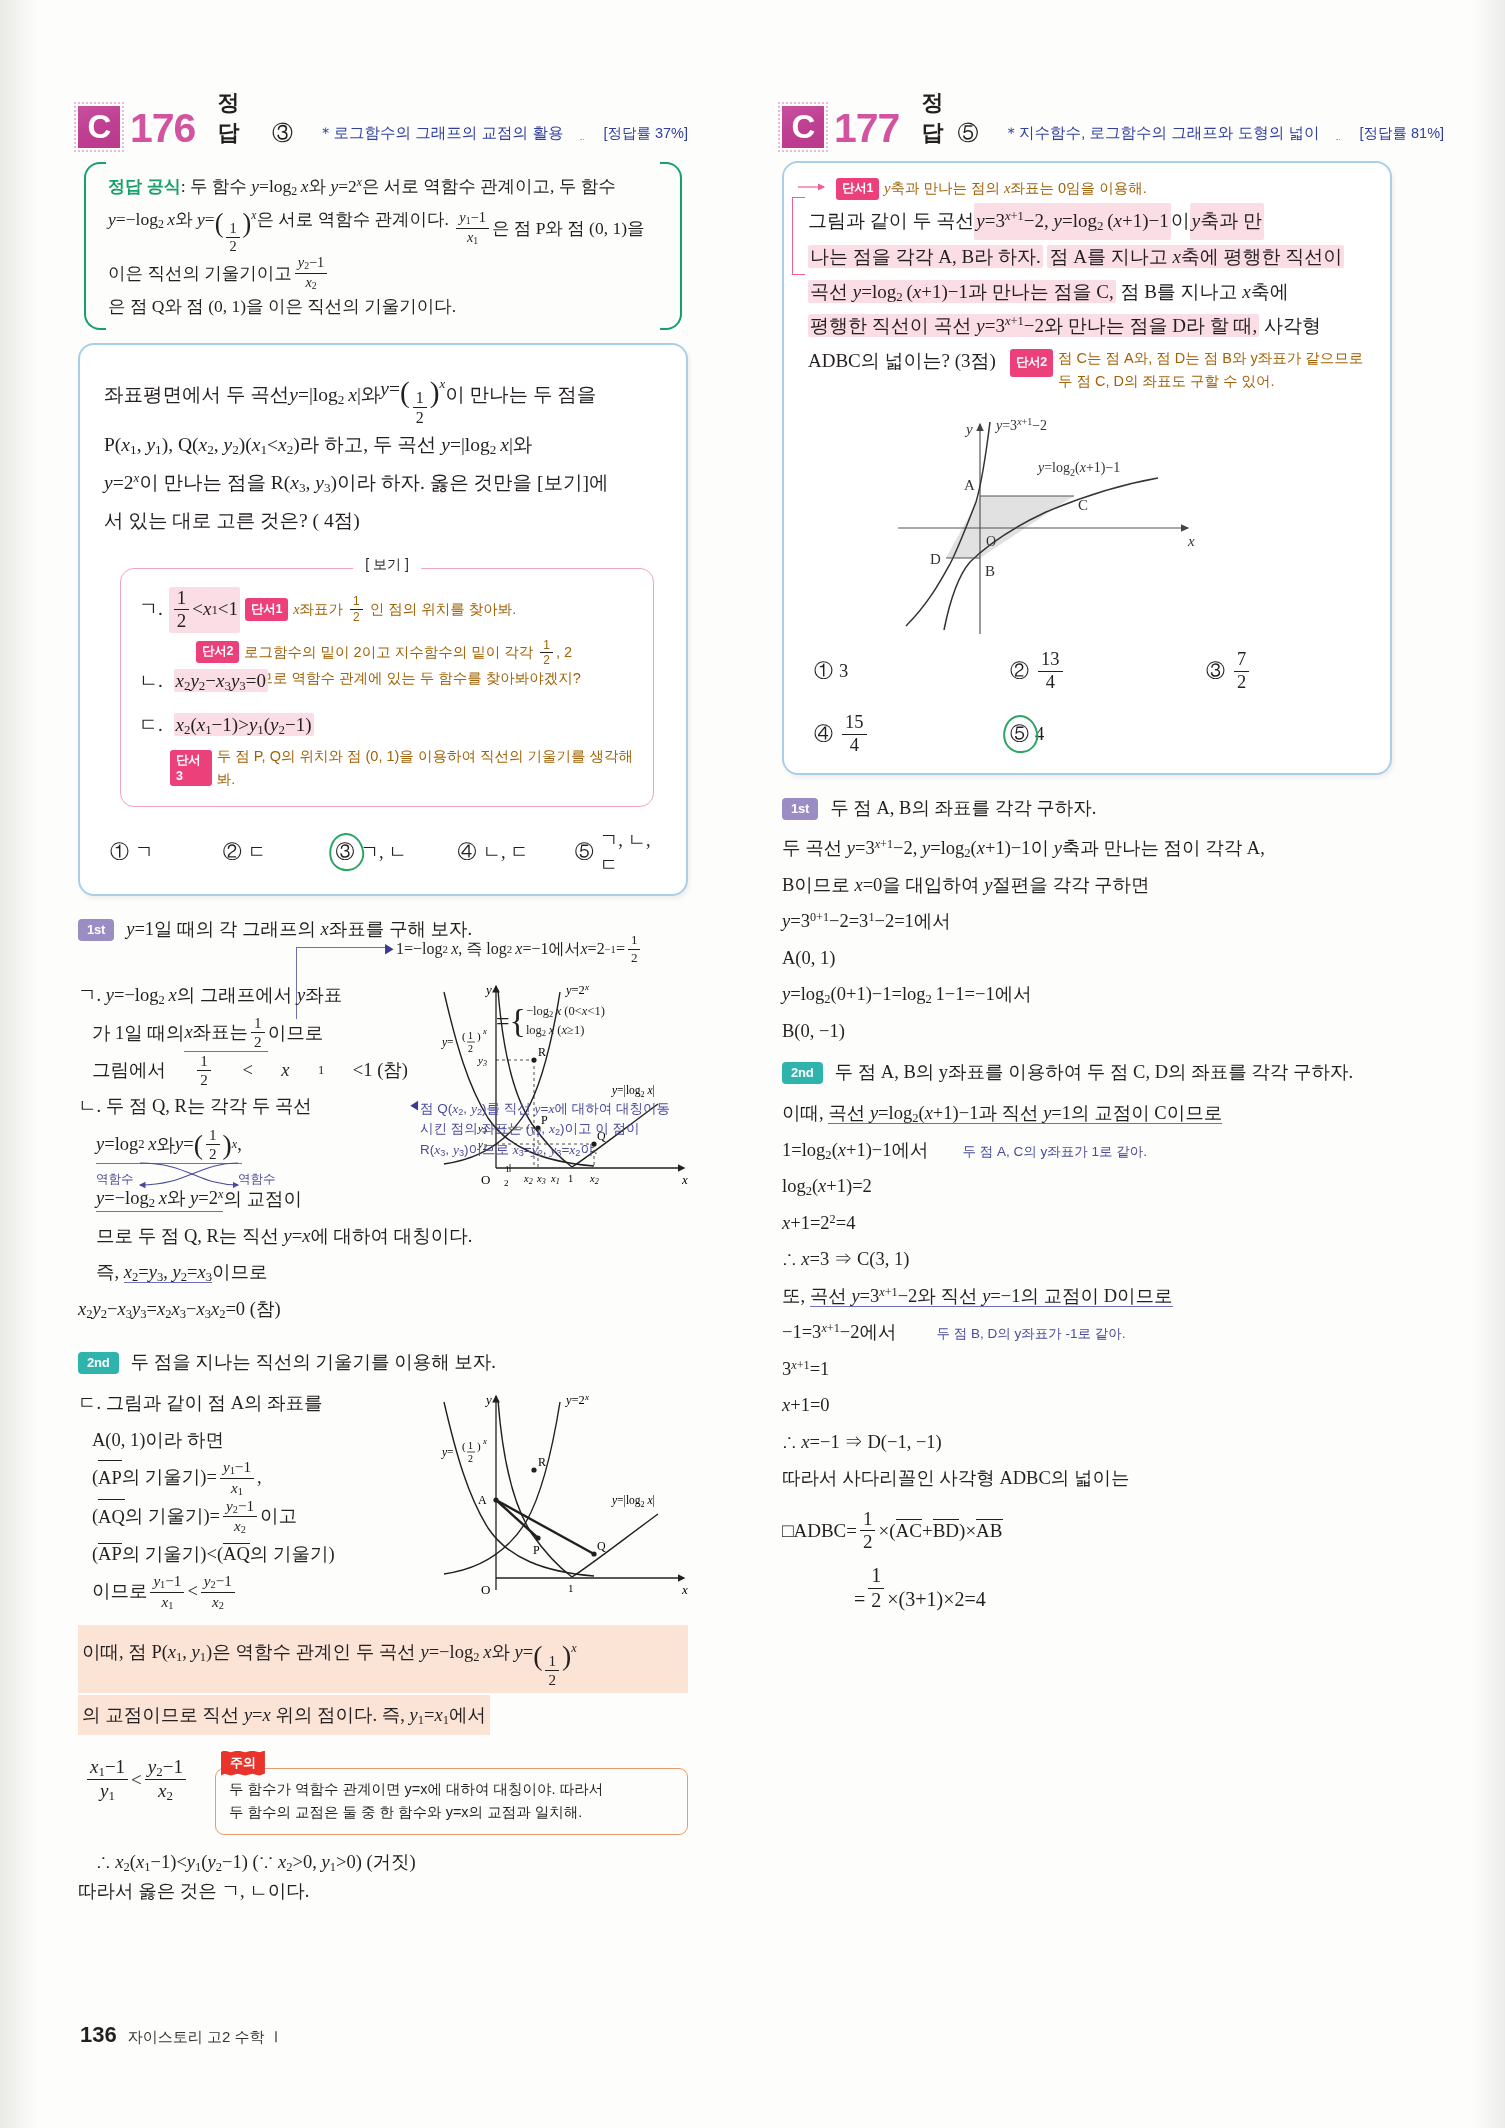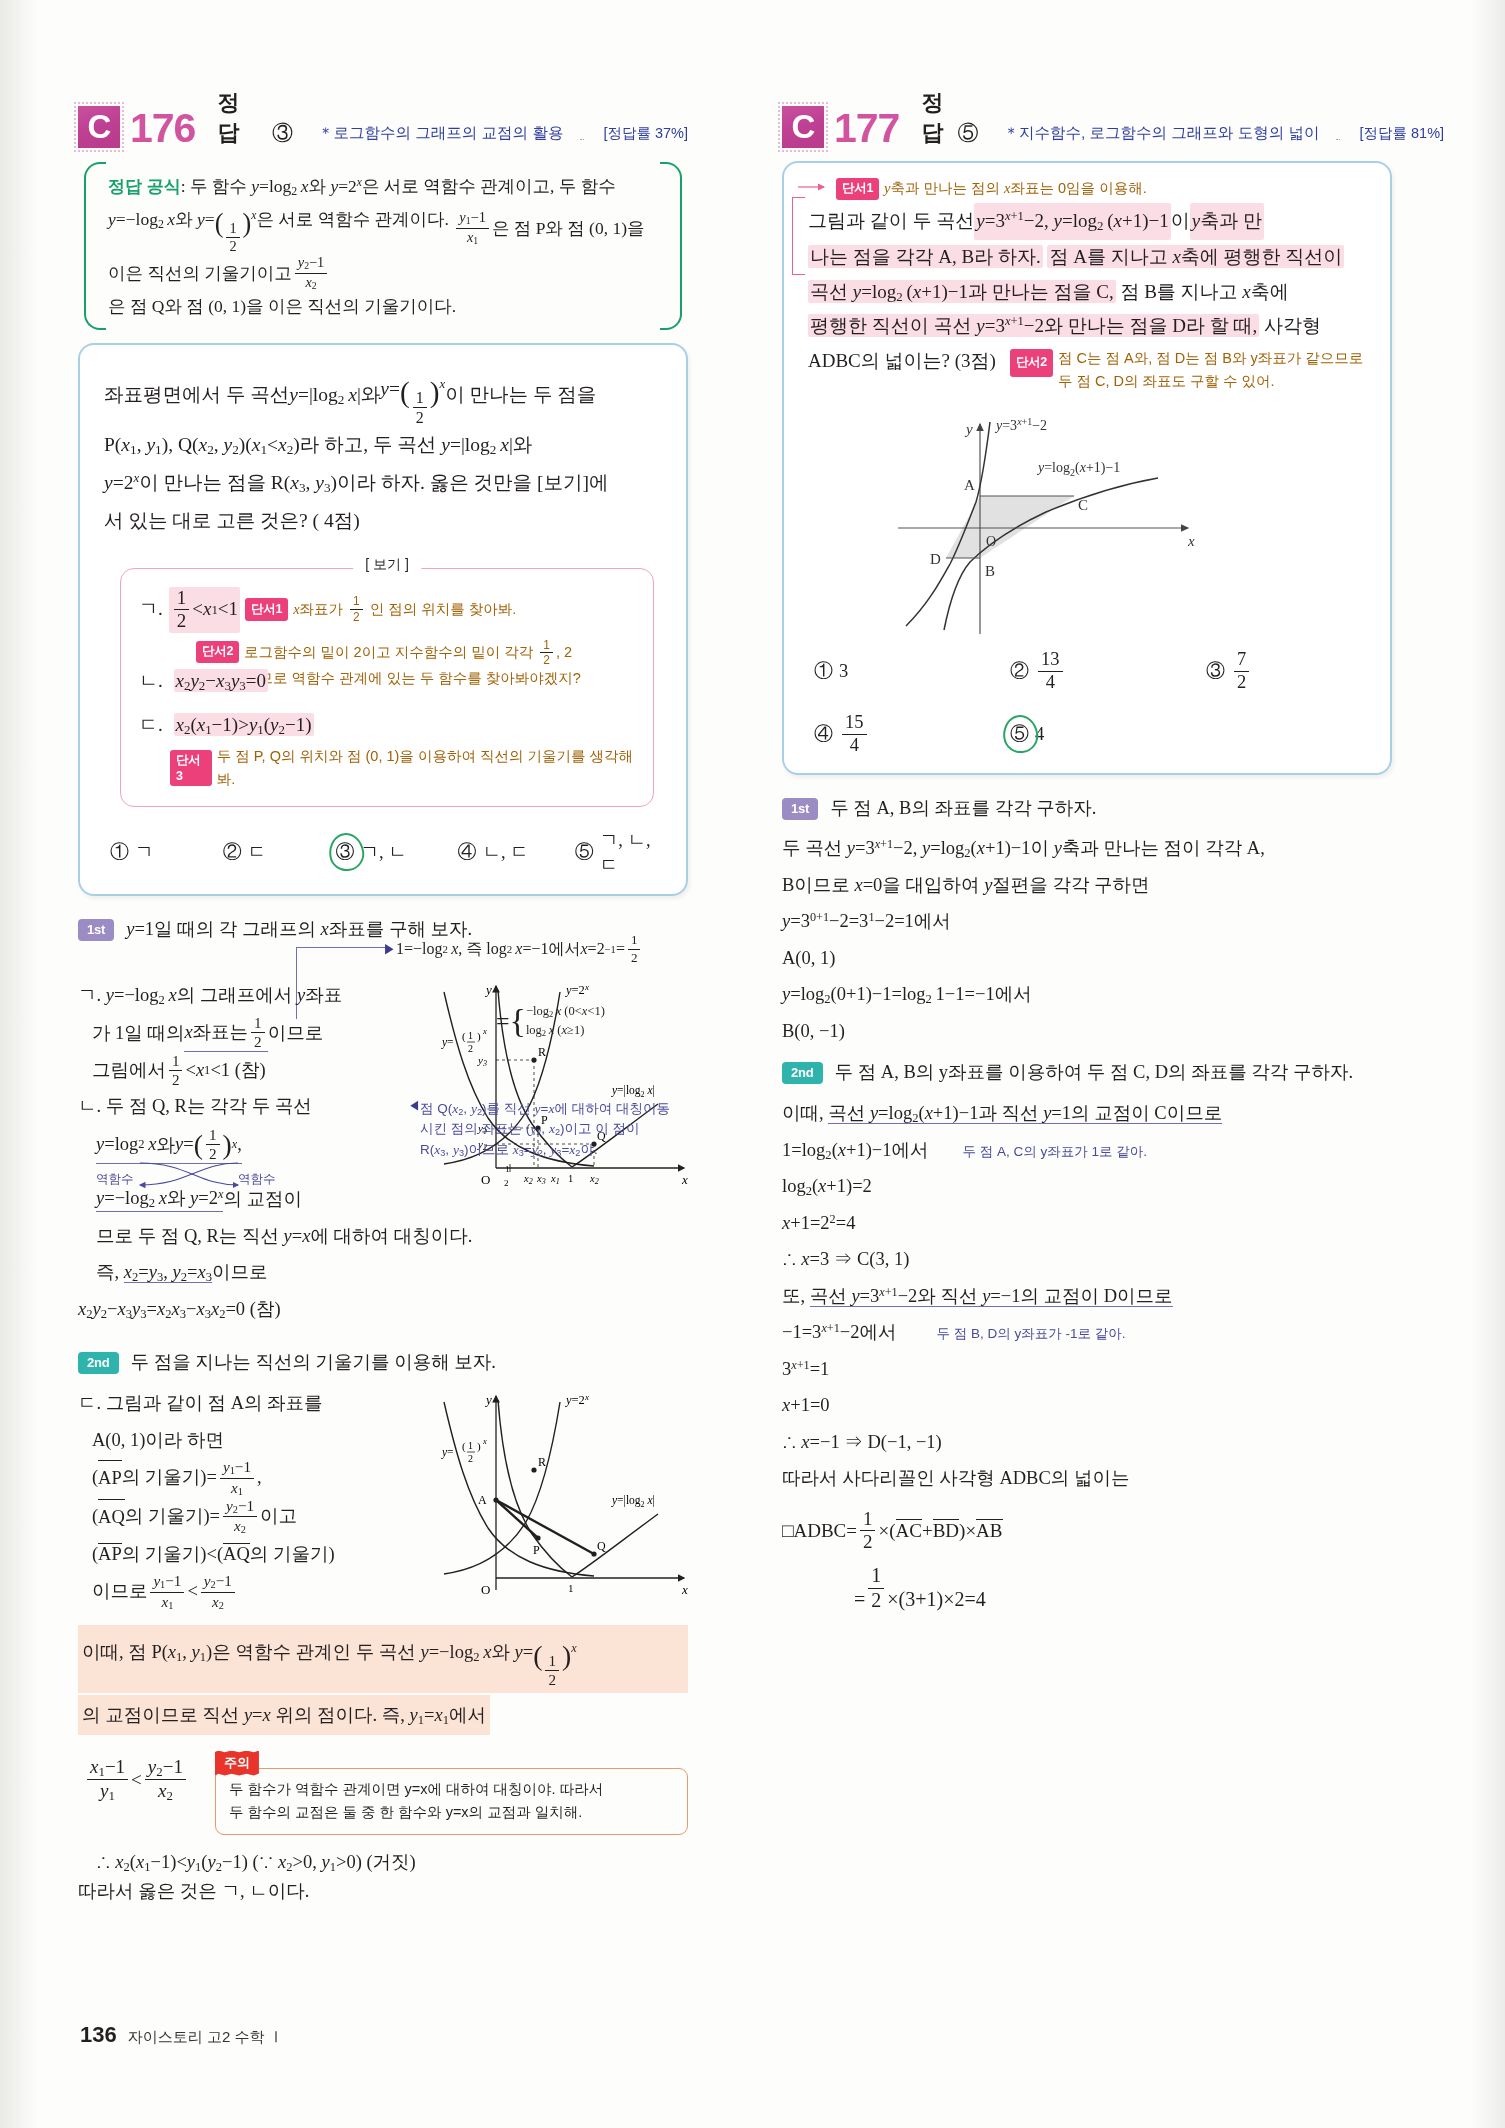--- a/index.html
+++ b/index.html
@@ -100,21 +100,21 @@
   .frac .num{border-bottom:1.3px solid #231f20;padding:0 3px 1px;}
   .frac .den{padding:1px 3px 0;}
   .frac.sm{font-size:.82em;vertical-align:-0.5em;}
   sub{font-size:.68em;vertical-align:-.22em;}
   sup{font-size:.66em;vertical-align:.52em;}
   .paren-big{font-size:1.5em;vertical-align:-0.25em;font-weight:300;}
   i.v{font-family:"Liberation Serif",serif;font-style:italic;}
 
   
   .juui-wrap{position:relative;margin-top:6px;}
-  .juui-tag{position:absolute;left:0;top:0;background:#e8342a;color:#fff;
+  .juui-tag{position:absolute;left:6px;top:0;background:#e8342a;color:#fff;
     font-family:"Liberation Sans",sans-serif;font-weight:bold;font-size:13px;
     padding:3px 9px 4px;z-index:3;
     clip-path:polygon(0 6%,8% 0,22% 7%,38% 0,55% 7%,72% 0,88% 7%,100% 0,100% 92%,88% 100%,72% 93%,55% 100%,38% 93%,22% 100%,8% 93%,0 100%);}
   .juui-box{border:1.5px solid #e79a6e;border-radius:9px;padding:9px 13px;
     font-family:"Liberation Sans",sans-serif;font-size:14.5px;line-height:1.62;color:#231f20;}
 
   
   .fig{position:relative;}
   .fig svg{display:block;}
 
@@ -336,21 +336,21 @@
           <text x="134" y="210" font-size="10.5" font-family="Liberation Serif, serif">1</text>
         </svg>
       </div>
 
       <div class="sol" style="width:330px;">
         <p>ㄱ. <i class="v">y</i>=−log<sub>2</sub> <i class="v">x</i>의 그래프에서 <i class="v">y</i>좌표</p>
         <p style="display:flex;align-items:center;">&nbsp;&nbsp;&nbsp;가 1일 때의 <span class="u-purple" style="display:inline-flex;align-items:center;"><i class="v">x</i>좌표는 <span class="frac sm">
                 <span class="num">1</span>
                 <span class="den">2</span>
               </span></span>이므로</p>
-        <p style="display:flex;align-items:center;">&nbsp;&nbsp;&nbsp;그림에서 <span class="frac sm">
+        <p style="display:flex;align-items:center;justify-content:space-between;">&nbsp;&nbsp;&nbsp;그림에서 <span class="frac sm">
               <span class="num">1</span>
               <span class="den">2</span>
             </span>&lt;<i class="v">x</i><sub>1</sub>&lt;1 (참)</p>
         <p>ㄴ. 두 점 Q, R는 각각 두 곡선</p>
       </div>
     </div>
 
     <div style="position:relative;margin-top:2px;height:92px;">
       <div style="font-size:18.5px;display:flex;align-items:center;padding-left:18px;">
         <span class="u-purple" style="display:inline-flex;align-items:center;"><i class="v">y</i>=log<sub>2</sub> <i class="v">x</i>와 <i class="v">y</i>=<span class="paren-big">(</span><span class="frac sm">

